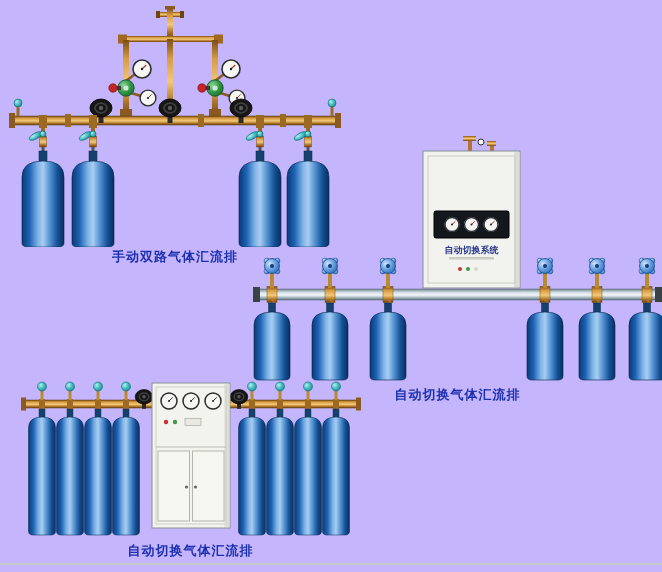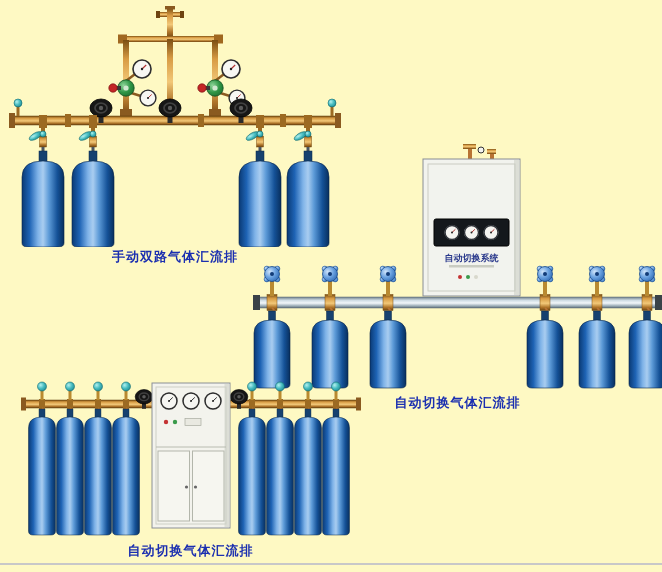--- a/index.html
+++ b/index.html
@@ -1,28 +1,28 @@
 <!DOCTYPE html>
 <html><head>
 <meta charset="utf-8">
 <style>
   html,body{margin:0;padding:0;}
   body{
     width:662px;height:572px;position:relative;overflow:hidden;
     background:#ffffff;
     font-family:"DejaVu Sans","Liberation Sans",sans-serif;
   }
-  .page{position:absolute;inset:0;background:#fef9c3;}
+  .page{position:absolute;inset:0;background:#c4b5fd;}
   figure{position:absolute;margin:0;padding:0;}
   figcaption{
     display:block;text-align:center;
     font-size:13px;font-weight:bold;color:#1b2fb0;letter-spacing:1px;
   }
   .p1{left:8px;top:6px;width:334px;}
-  .p2{left:253px;top:144px;width:409px;}
+  .p2{left:253px;top:136px;width:409px;}
   .p3{left:18px;top:375px;width:345px;}
   .p1 figcaption{margin-top:1px;}
   .p2 figcaption{margin-top:2px;}
   .p3 figcaption{margin-top:3px;}
   .bottom-rule{position:absolute;left:0;top:563px;width:662px;height:2px;background:#c8c8c8;}
   svg{display:block;}
 </style>
 </head>
 <body>
 

